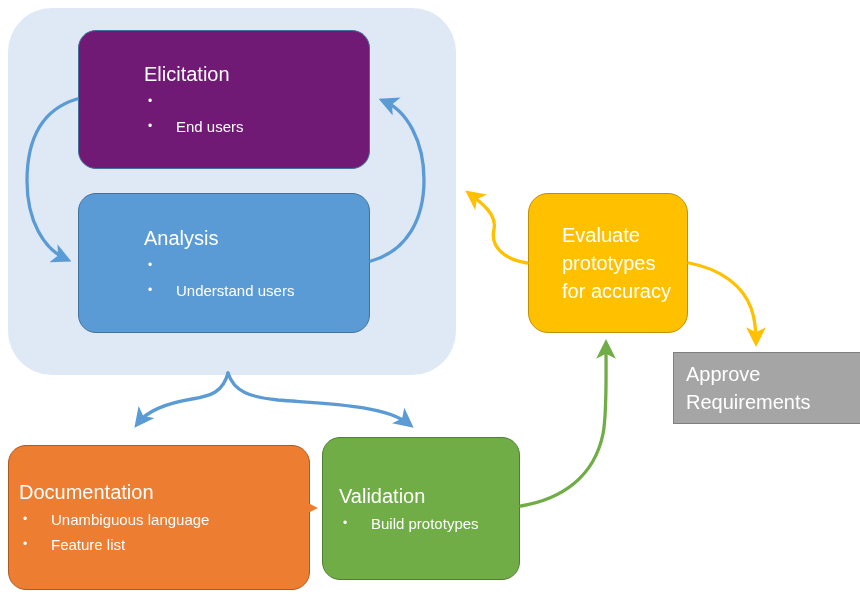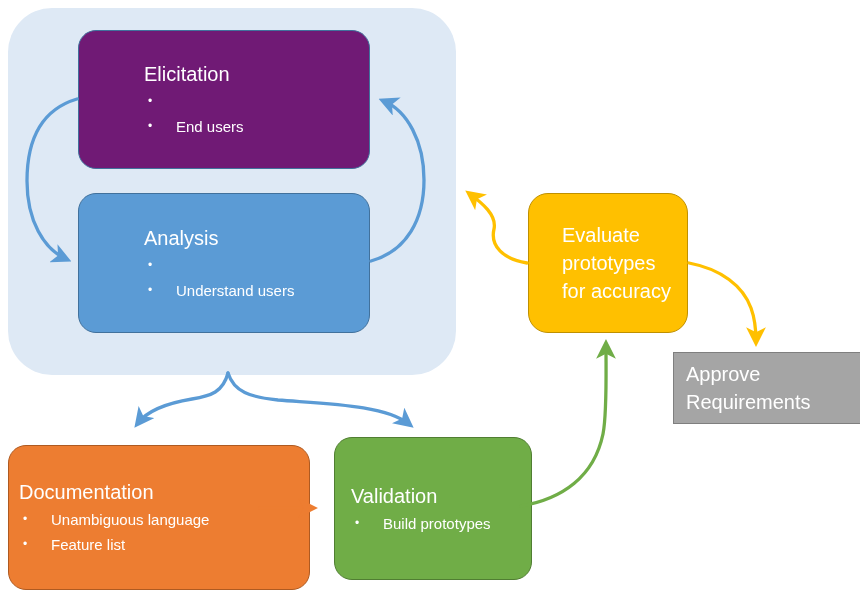--- a/index.html
+++ b/index.html
@@ -71,21 +71,21 @@
         <span class="bullet-dot">•</span>
         <span class="bullet-text">Unambiguous language</span>
       </div>
       <div class="bullet-row">
         <span class="bullet-dot">•</span>
         <span class="bullet-text">Feature list</span>
       </div>
     </div>
   </div>
 
-  <div class="node" id="node-validation" style="background-color: rgb(112, 173, 71); border-color: rgb(80, 126, 50); color: rgb(255, 255, 255); margin-left: 12px;">
+  <div class="node" id="node-validation" style="background-color: rgb(112, 173, 71); border-color: rgb(80, 126, 50); color: rgb(255, 255, 255);">
     <div class="node-title">Validation</div>
     <div class="bullets">
       <div class="bullet-row">
         <span class="bullet-dot">•</span>
         <span class="bullet-text">Build prototypes</span>
       </div>
     </div>
   </div>
 
   <div class="node" id="node-evaluate" style="background-color: rgb(255, 192, 0); border-color: rgb(191, 144, 0); color: rgb(255, 255, 255);">

